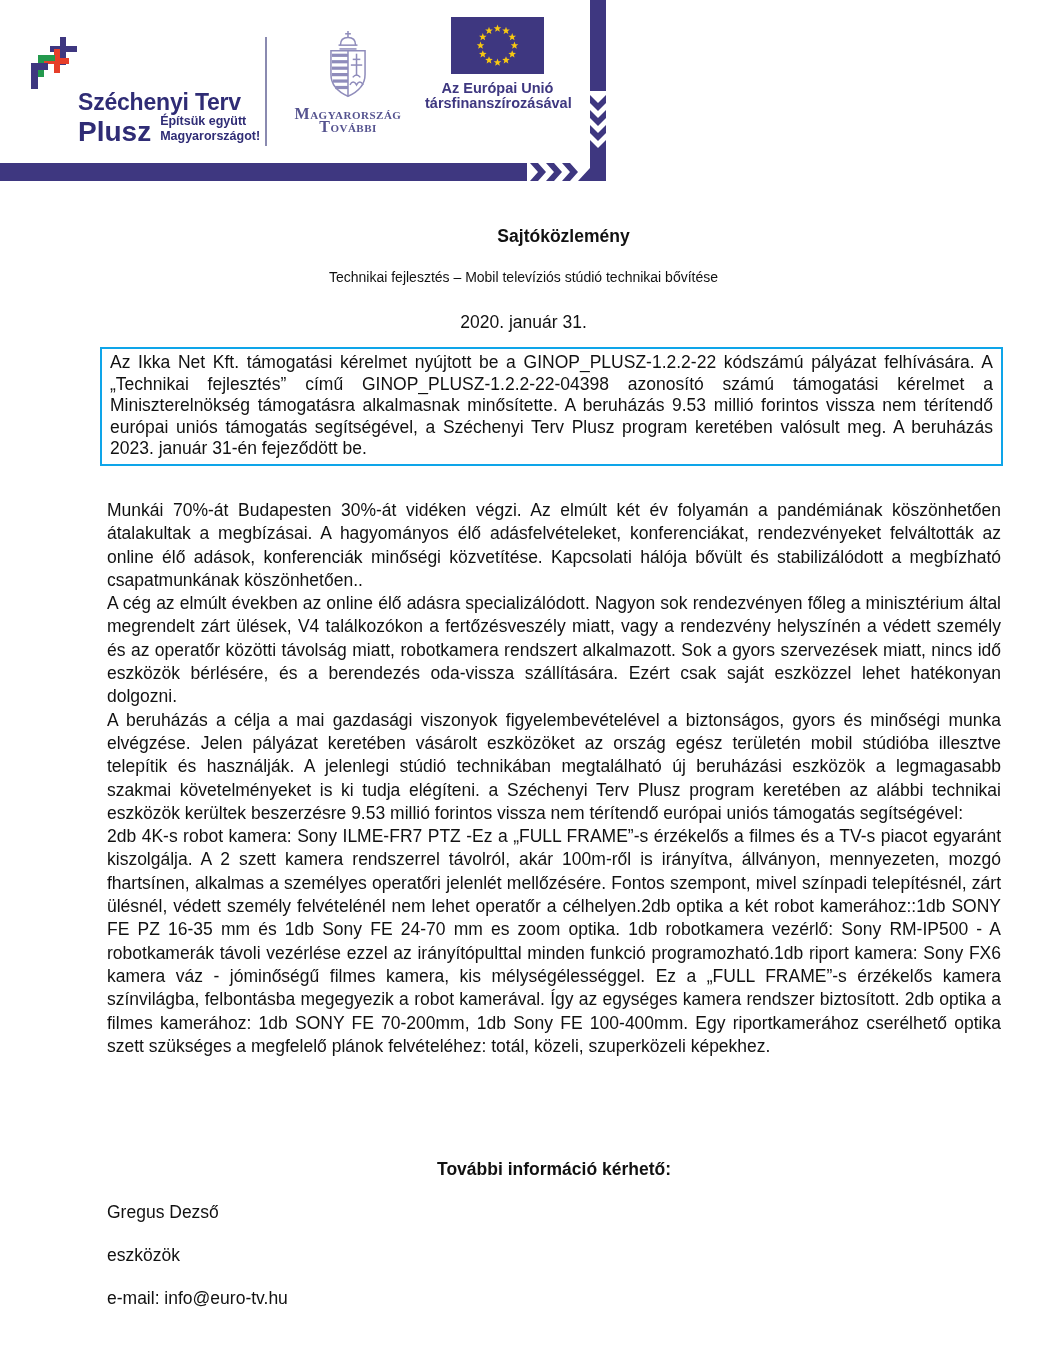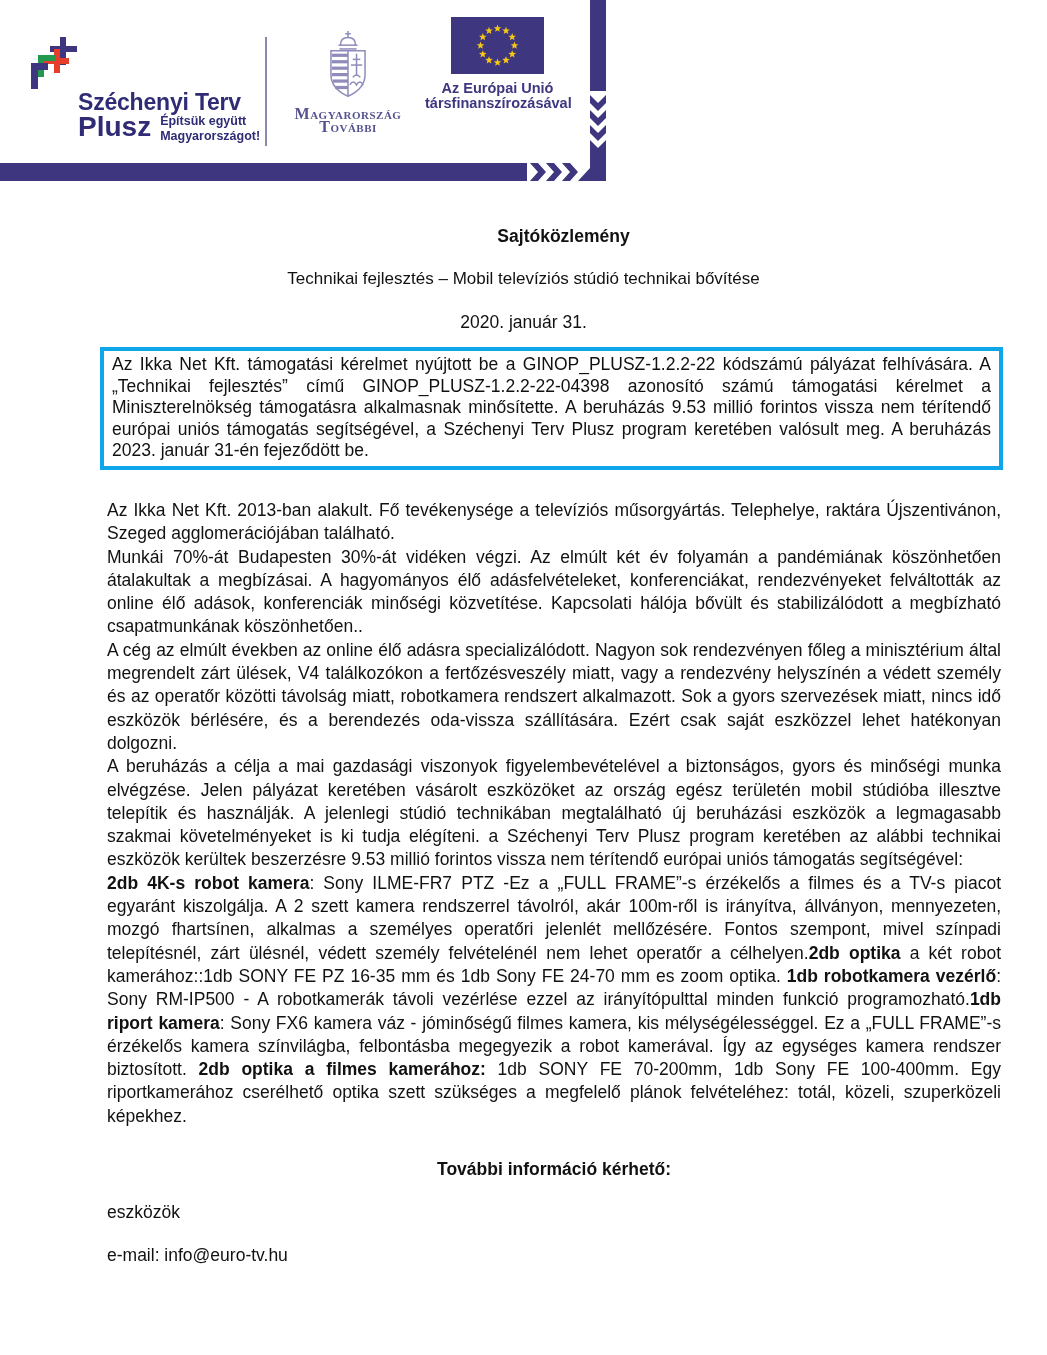--- a/index.html
+++ b/index.html
@@ -17,53 +17,53 @@
     position:relative;width:1047px;height:1355px;margin:0 auto;
     background:#ffffff;overflow:hidden;
     font-family:"Liberation Sans","DejaVu Sans",sans-serif;
     color:var(--text-black);
   }
   
   .hdr{position:absolute;inset:0 0 auto 0;height:200px;}
   .szp-mark{position:absolute;left:31px;top:37px;}
   .szp-text{position:absolute;left:78px;top:90px;color:var(--logo-text-blue);}
   .szp-title1{font-size:23px;font-weight:bold;letter-spacing:-0.2px;line-height:24px;}
-  .szp-row{display:flex;align-items:flex-start;}
+  .szp-row{display:flex;align-items:flex-end;}
   .szp-title2{font-size:28px;font-weight:bold;line-height:26px;}
   .szp-tagline{margin-left:9px;font-size:12.5px;font-weight:bold;line-height:15px;padding-bottom:1px;}
   .logo-divider{position:absolute;left:265px;top:37px;width:2px;height:109px;background:#8a8ab0;}
   .gov{position:absolute;left:288px;top:30px;width:120px;text-align:center;}
   .gov svg{display:block;margin:0 auto;}
   .gov-name{margin-top:5px;font-family:"Liberation Serif","DejaVu Serif",serif;
     font-variant:small-caps;color:var(--gov-text);font-size:16px;line-height:13px;letter-spacing:0.5px;font-weight:bold;}
   .eu{position:absolute;left:425px;top:17px;width:145px;text-align:center;}
   .eu svg{display:block;margin:0 auto;}
   .eu-caption{margin-top:7px;font-size:14.5px;font-weight:bold;color:var(--brand-blue);line-height:15px;}
   .bars{position:absolute;left:0;top:0;}
   .fill-blue{fill:var(--brand-blue);}
   .fill-red{fill:var(--logo-red);}
   .fill-green{fill:var(--logo-green);}
   .fill-star{fill:var(--star-yellow);}
   .gov-stroke{stroke:var(--gov-purple);fill:none;stroke-width:1.6;}
   .gov-fill{fill:var(--gov-purple);}
   
   .doc-title{position:absolute;left:0;top:226px;width:100%;text-align:center;font-size:17.5px;font-weight:bold;padding-left:40px;}
-  .doc-subtitle{position:absolute;left:0;top:269px;width:100%;text-align:center;font-size:17px;}
+  .doc-subtitle{position:absolute;left:0;top:269px;width:100%;text-align:center;font-size:14px;}
   .doc-date{position:absolute;left:0;top:312px;width:100%;text-align:center;font-size:17.5px;}
   
   .lead-box{
     position:absolute;left:100px;top:347px;width:903px;min-height:115px;box-sizing:border-box;
-    border:4px solid #0ea5e9;padding:3px 8px 4px 8px;
+    border:2px solid #0ea5e9;padding:3px 8px 4px 8px;
     font-size:17.5px;line-height:21.5px;text-align:justify;
   }
   
   .body-text{position:absolute;left:107px;top:499px;width:894px;
     font-size:17.5px;line-height:23.3px;text-align:justify;}
   .body-text p{margin:0;}
-  .b{font-weight:bold;}
+  .b{font-weight:normal;}
   
   .contact{position:absolute;left:107px;top:1158px;width:894px;font-size:17.5px;line-height:23px;}
   .contact .line{margin-bottom:20px;}
   .contact .heading{font-weight:bold;text-align:center;}
 </style>
 </head>
 <body>
 
 <div class="page">
 
@@ -156,26 +156,26 @@
     </div>
   </div>
 
   <div class="doc-title">Sajtóközlemény</div>
   <div class="doc-subtitle">Technikai fejlesztés – Mobil televíziós stúdió technikai bővítése</div>
   <div class="doc-date">2020. január 31.</div>
 
   <div class="lead-box">Az Ikka Net Kft. támogatási kérelmet nyújtott be a GINOP_PLUSZ-1.2.2-22 kódszámú pályázat felhívására. A „Technikai fejlesztés” című GINOP_PLUSZ-1.2.2-22-04398 azonosító számú támogatási kérelmet a Miniszterelnökség támogatásra alkalmasnak minősítette. A beruházás 9.53 millió forintos vissza nem térítendő európai uniós támogatás segítségével, a Széchenyi Terv Plusz program keretében valósult meg. A beruházás 2023. január 31-én fejeződött be.</div>
 
   <div class="body-text">
-    <p><span>Az Ikka Net Kft. 2013-ban alakult. Fő tevékenysége a televíziós műsorgyártás. Telephelye, raktára Újszentivánon, Szeged agglomerációjában található.</span></p>
     <p><span>Munkái 70%-át Budapesten 30%-át vidéken végzi. Az elmúlt két év folyamán a pandémiának köszönhetően átalakultak a megbízásai. A hagyományos élő adásfelvételeket, konferenciákat, rendezvényeket felváltották az online élő adások, konferenciák minőségi közvetítése. Kapcsolati hálója bővült és stabilizálódott a megbízható csapatmunkának köszönhetően..</span></p>
     <p><span>A cég az elmúlt években az online élő adásra specializálódott. Nagyon sok rendezvényen főleg a minisztérium által megrendelt zárt ülések, V4 találkozókon a fertőzésveszély miatt, vagy a rendezvény helyszínén a védett személy és az operatőr közötti távolság miatt, robotkamera rendszert alkalmazott. Sok a gyors szervezések miatt, nincs idő eszközök bérlésére, és a berendezés oda-vissza szállítására. Ezért csak saját eszközzel lehet hatékonyan dolgozni.</span></p>
     <p><span>A beruházás a célja a mai gazdasági viszonyok figyelembevételével a biztonságos, gyors és minőségi munka elvégzése. Jelen pályázat keretében vásárolt eszközöket az ország egész területén mobil stúdióba illesztve telepítik és használják. A jelenlegi stúdió technikában megtalálható új beruházási eszközök a legmagasabb szakmai követelményeket is ki tudja elégíteni. a Széchenyi Terv Plusz program keretében az alábbi technikai eszközök kerültek beszerzésre 9.53 millió forintos vissza nem térítendő európai uniós támogatás segítségével:</span></p>
     <p><span class="b">2db 4K-s robot kamera</span><span>: Sony ILME-FR7 PTZ -Ez a „FULL FRAME”-s érzékelős a filmes és a TV-s piacot egyaránt kiszolgálja. A 2 szett kamera rendszerrel távolról, akár 100m-ről is irányítva, állványon, mennyezeten, mozgó fhartsínen, alkalmas a személyes operatőri jelenlét mellőzésére. Fontos szempont, mivel színpadi telepítésnél, zárt ülésnél, védett személy felvételénél nem lehet operatőr a célhelyen.</span><span class="b">2db optika</span><span> a két robot kamerához::1db SONY FE PZ 16-35 mm és 1db Sony FE 24-70 mm es zoom optika. </span><span class="b">1db robotkamera vezérlő</span><span>: Sony RM-IP500 - A robotkamerák távoli vezérlése ezzel az irányítópulttal minden funkció programozható.</span><span class="b">1db riport kamera</span><span>: Sony FX6 kamera váz - jóminőségű filmes kamera, kis mélységélességgel. Ez a „FULL FRAME”-s érzékelős kamera színvilágba, felbontásba megegyezik a robot kamerával. Így az egységes kamera rendszer biztosított. </span><span class="b">2db optika a filmes kamerához:</span><span> 1db SONY FE 70-200mm, 1db Sony FE 100-400mm. Egy riportkamerához cserélhető optika szett szükséges a megfelelő plánok felvételéhez: totál, közeli, szuperközeli képekhez.</span></p>
   </div>
 
   <div class="contact">
     <div class="line heading">További információ kérhető:</div>
+    <div class="line">Gregus Dezső</div>
     <div class="line">eszközök</div>
     <div class="line">e-mail: info@euro-tv.hu</div>
   </div>
 
 </div>
 
 </body></html>

